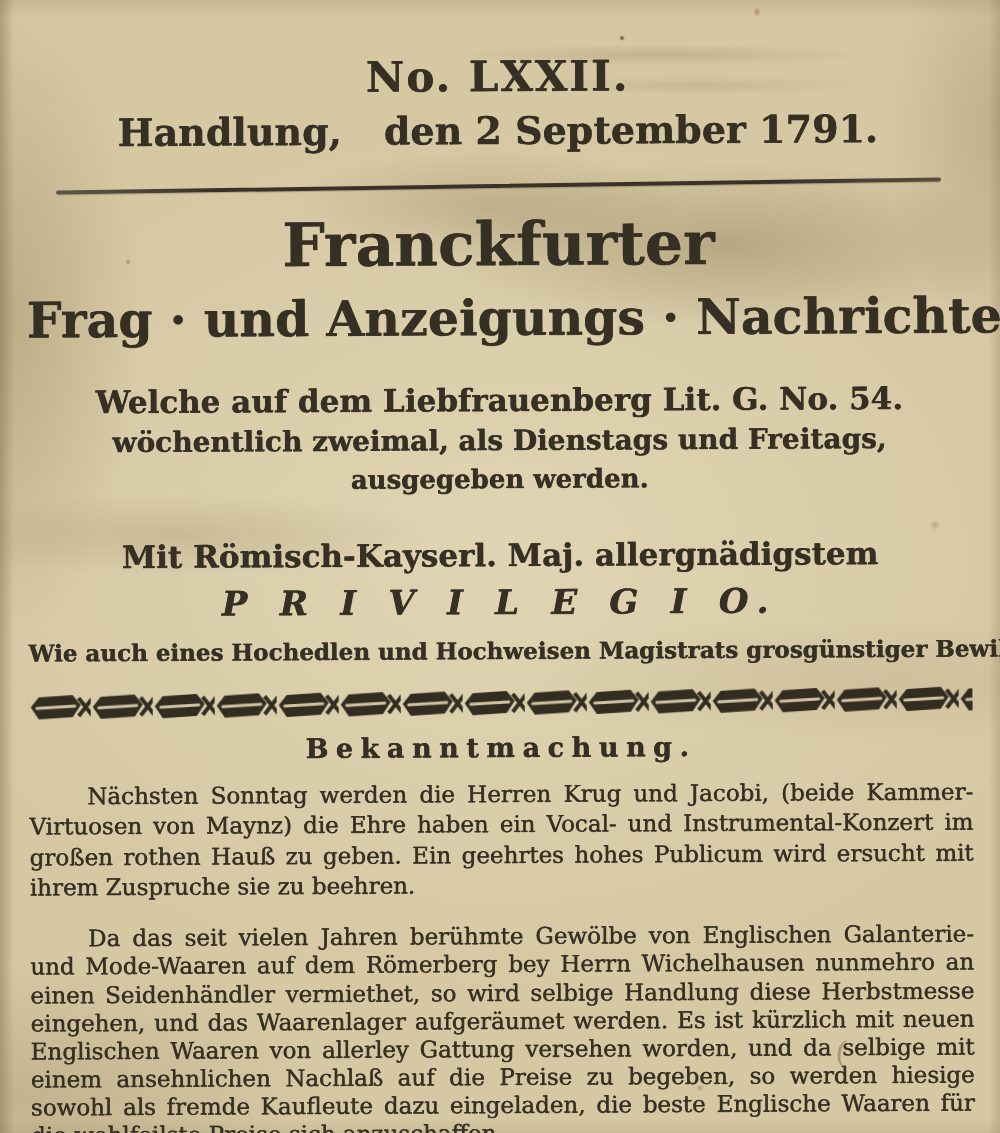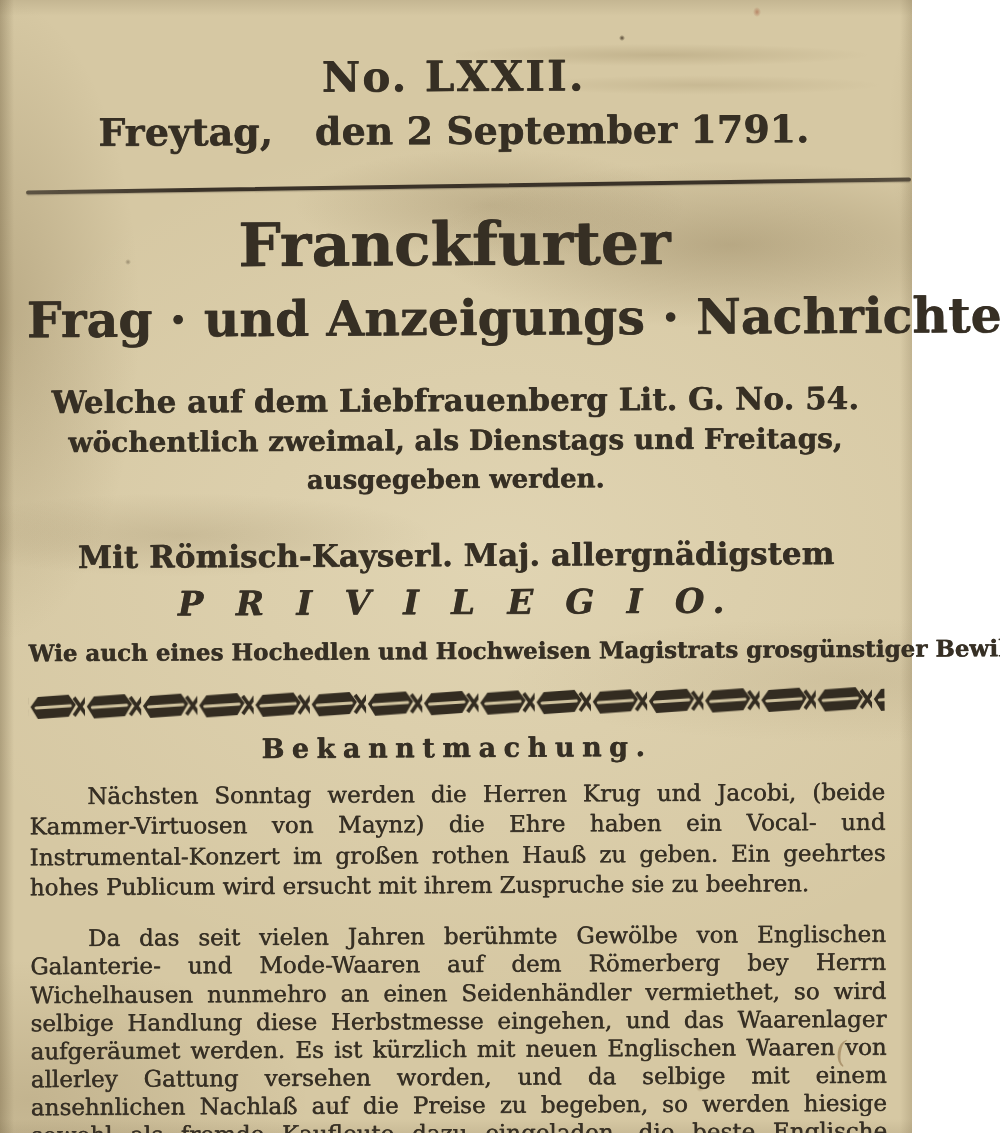--- a/index.html
+++ b/index.html
@@ -5,21 +5,21 @@
   html, body { margin: 0; padding: 0; }
   body {
     width: 1000px; height: 1133px;
     overflow: hidden;
     font-family: "DejaVu Serif", "Liberation Serif", serif;
   }
 
   
   .sheet {
     position: relative;
-    width: 912px; height: 1133px;
+    width: 1000px; height: 1133px;
     box-sizing: border-box;
     background-color: #d6c8a3;
     background-image:
       
       radial-gradient(3px 3px at 622px 38px,  rgba(62,50,34,.85), transparent 100%),
       radial-gradient(4px 5px at 757px 12px,  rgba(150,60,35,.45), transparent 100%),
       radial-gradient(4px 4px at 872px 310px, rgba(135,70,35,.50), transparent 100%),
       radial-gradient(3px 3px at 128px 262px, rgba(62,50,34,.40), transparent 100%),
       radial-gradient(5px 5px at 935px 525px, rgba(120,90,50,.35), transparent 100%),
       radial-gradient(4px 4px at 700px 1088px,rgba(120,90,50,.40), transparent 100%),
@@ -110,21 +110,21 @@
 </style>
 </head>
 <body>
 
 <div class="sheet">
   <div class="content">
 
     <div class="issue inked">No. LXXII.</div>
 
     <div class="dateline inked">
-      <span class="weekday">Freytag,</span><span>den 2 September 1791.</span>
+      <span class="weekday">Handlung,</span><span>den 2 September 1791.</span>
     </div>
 
     <div class="masthead-rule"></div>
 
     <div class="title-1 inked">Franckfurter</div>
     <div class="title-2 inked">Frag · und Anzeigungs · Nachrichten</div>
 
     <div class="imprint-1 inked">Welche auf dem Liebfrauenberg Lit. G. No. 54.</div>
     <div class="imprint-2 inked">wöchentlich zweimal, als Dienstags und Freitags,</div>
     <div class="imprint-3 inked">ausgegeben werden.</div>

